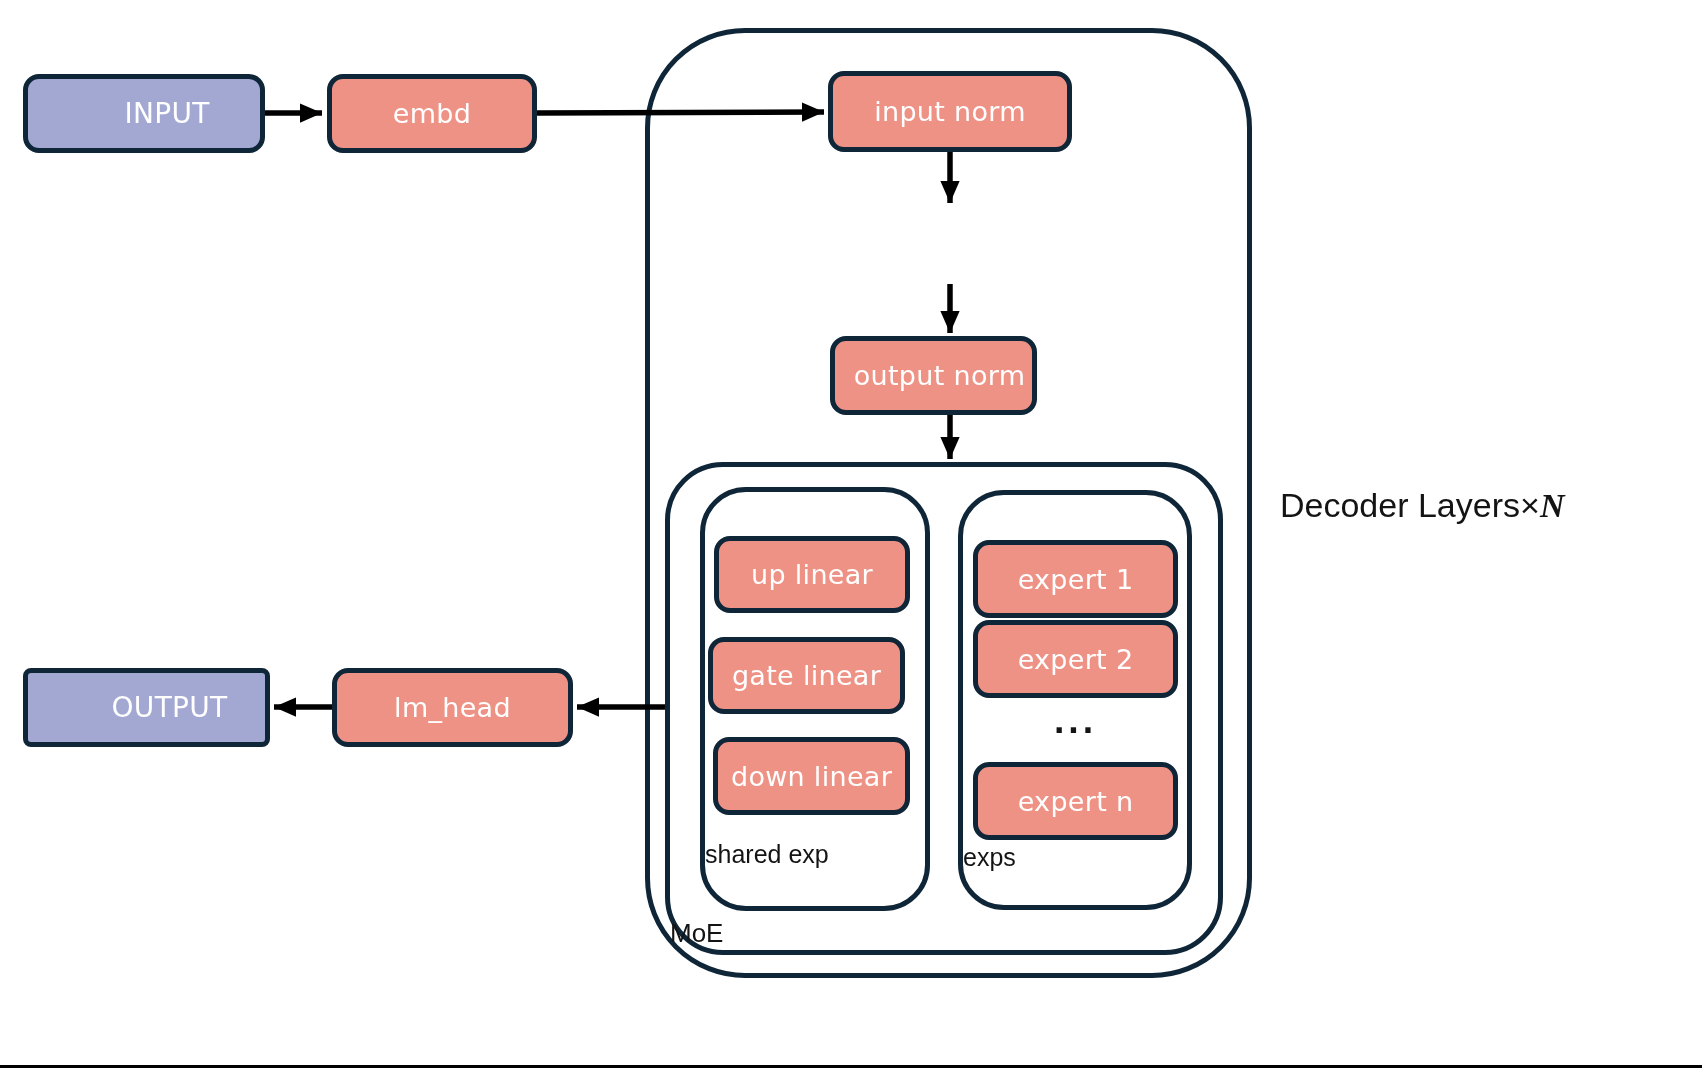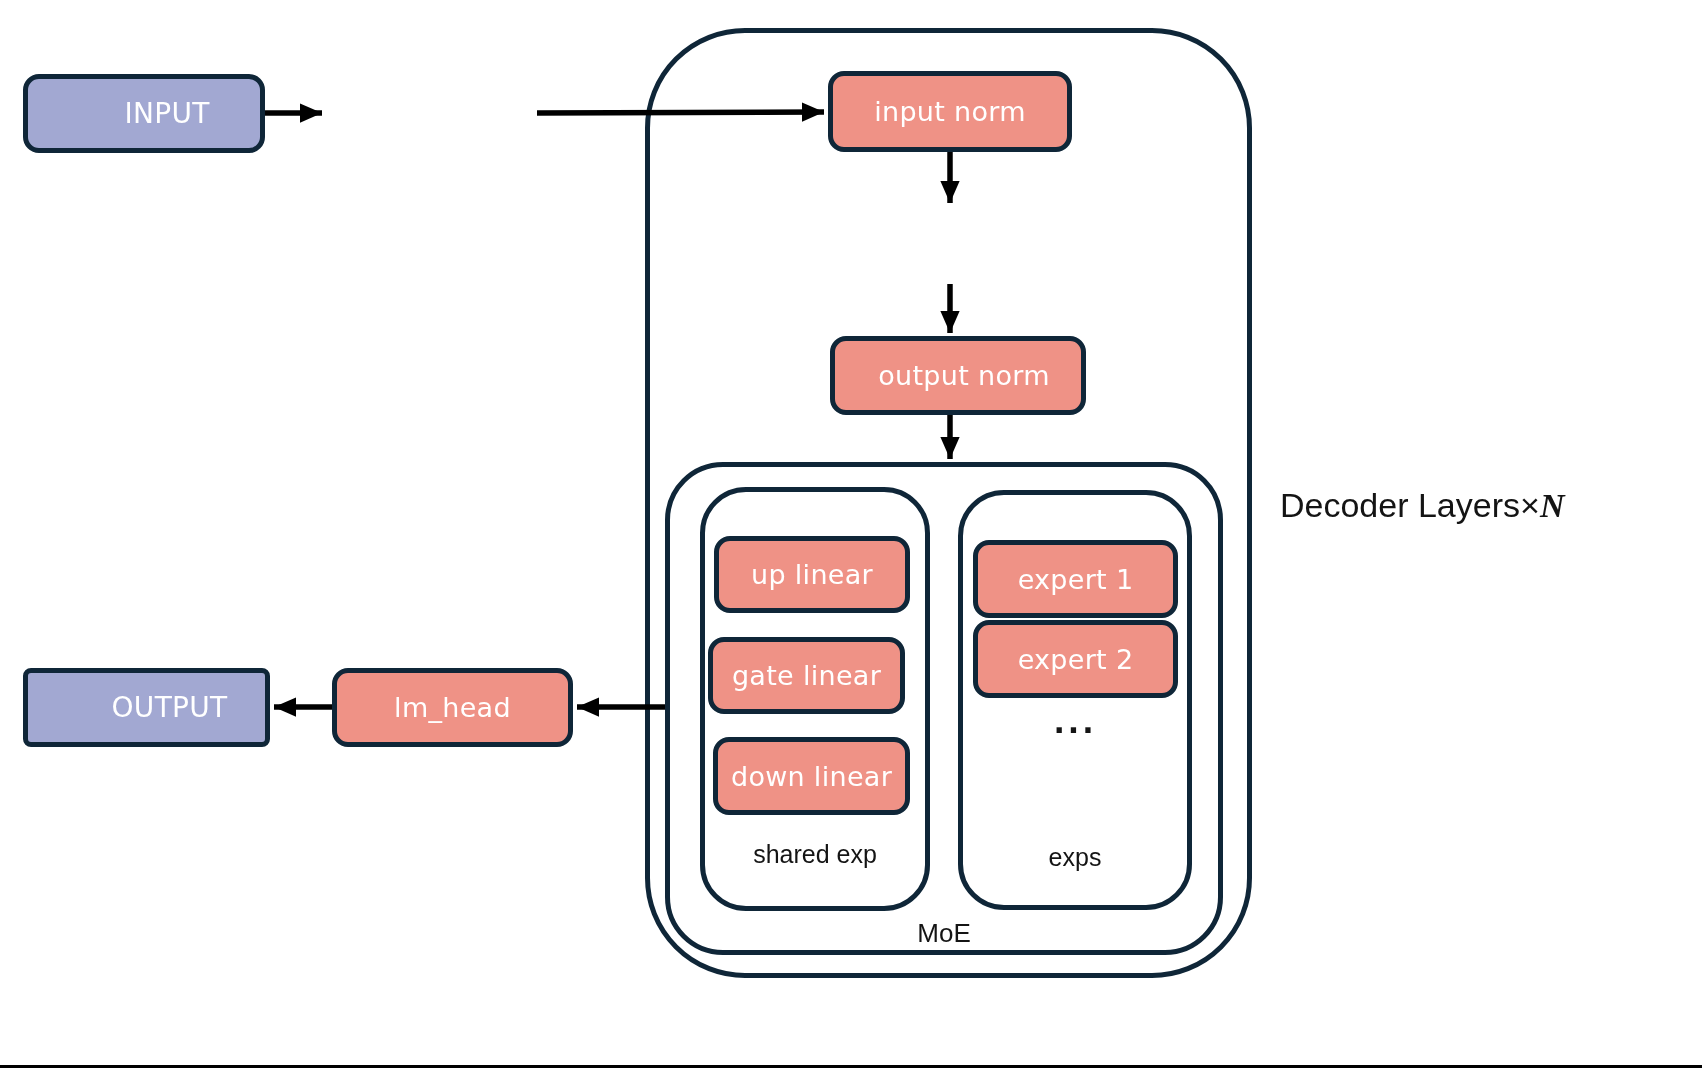--- a/index.html
+++ b/index.html
@@ -23,21 +23,21 @@
     background:var(--node-fill);
   }
   .io{background:var(--io-fill);font-size:28px;padding-left:46px;}
   .container{
     position:absolute;box-sizing:border-box;
     border:5px solid var(--outline);background:transparent;
   }
   .lbl{
     position:absolute;color:var(--label-text);
     font-family:"Liberation Sans","DejaVu Sans",sans-serif;
-    font-size:25px;text-align:center;left:0;right:0;
+    font-size:25px;left:0;right:0;
   }
   .decoder-label{
     position:absolute;left:1280px;top:486px;
     color:var(--label-text);font-size:34px;
     font-family:"Liberation Sans","DejaVu Sans",sans-serif;
     white-space:nowrap;
   }
   .decoder-label .mathn{
     font-family:"Liberation Serif","DejaVu Serif",serif;
     font-style:italic;font-weight:bold;
@@ -51,21 +51,21 @@
 
   
   #n-input   {left:23px;  top:74px;  width:242px; height:79px;}
   #n-embd    {left:327px; top:74px;  width:210px; height:79px;}
   #n-output  {left:23px;  top:668px; width:247px; height:79px;border-radius:8px;}
   #n-lmhead  {left:332px; top:668px; width:241px; height:79px;}
 
   #c-decoder {left:645px; top:28px;  width:607px; height:950px; border-radius:100px;}
   #n-inputnorm  {left:178px; top:38px;  width:244px; height:81px;text-align:right;}
   #n-selfattn   {left:200px; top:173px; width:200px; height:78px;}
-  #n-outputnorm {left:180px; top:303px; width:256px; height:79px;padding-left:12px;}
+  #n-outputnorm {left:180px; top:303px; width:207px; height:79px;padding-left:12px;}
 
   #c-moe     {left:15px;  top:429px; width:558px; height:493px; border-radius:58px;}
   #c-shared  {left:30px;  top:20px;  width:230px; height:424px; border-radius:46px;}
   #c-exps    {left:288px; top:23px;  width:234px; height:420px; border-radius:46px;}
 
   #n-up      {left:9px;  top:44px;  width:196px; height:77px;}
   #n-gate    {left:3px;  top:145px; width:197px; height:77px;}
   #n-down    {left:8px;  top:245px; width:197px; height:78px;text-align:right;}
   #lbl-shared{top:348px;}
 
@@ -90,20 +90,21 @@
     <line x1="265" y1="113" x2="322" y2="113" stroke="#000" stroke-width="5.5" marker-end="url(#ah)"></line>
     <line x1="537" y1="113" x2="824" y2="112" stroke="#000" stroke-width="5.5" marker-end="url(#ah)"></line>
     <line x1="950" y1="152" x2="950" y2="203" stroke="#000" stroke-width="5.5" marker-end="url(#ah)"></line>
     <line x1="950" y1="284" x2="950" y2="333" stroke="#000" stroke-width="5.5" marker-end="url(#ah)"></line>
     <line x1="950" y1="415" x2="950" y2="459" stroke="#000" stroke-width="5.5" marker-end="url(#ah)"></line>
     <line x1="665" y1="707" x2="577" y2="707" stroke="#000" stroke-width="5.5" marker-end="url(#ah)"></line>
     <line x1="332" y1="707" x2="274" y2="707" stroke="#000" stroke-width="5.5" marker-end="url(#ah)"></line>
   </svg>
 
   <div class="node io" id="n-input">INPUT</div>
+  <div class="node" id="n-embd">embd</div>
   <div class="node io" id="n-output">OUTPUT</div>
   <div class="node" id="n-lmhead">lm_head</div>
 
   <div class="container" id="c-decoder">
 
     <div class="node" id="n-inputnorm">input norm</div>
     <div class="node" id="n-outputnorm">output norm</div>
 
     <div class="container" id="c-moe">
 
@@ -111,20 +112,21 @@
         <div class="node" id="n-up">up linear</div>
         <div class="node" id="n-gate">gate linear</div>
         <div class="node" id="n-down">down linear</div>
         <div class="lbl" id="lbl-shared">shared exp</div>
       </div>
 
       <div class="container" id="c-exps">
         <div class="node" id="n-exp1">expert 1</div>
         <div class="node" id="n-exp2">expert 2</div>
         <div class="dots">...</div>
+        <div class="node" id="n-expn">expert n</div>
         <div class="lbl" id="lbl-exps">exps</div>
       </div>
 
       <div class="lbl" id="lbl-moe">MoE</div>
     </div>
   </div>
 
   <div class="decoder-label">
     <span>Decoder Layers</span><span>×</span><span class="mathn">N</span>
   </div>

